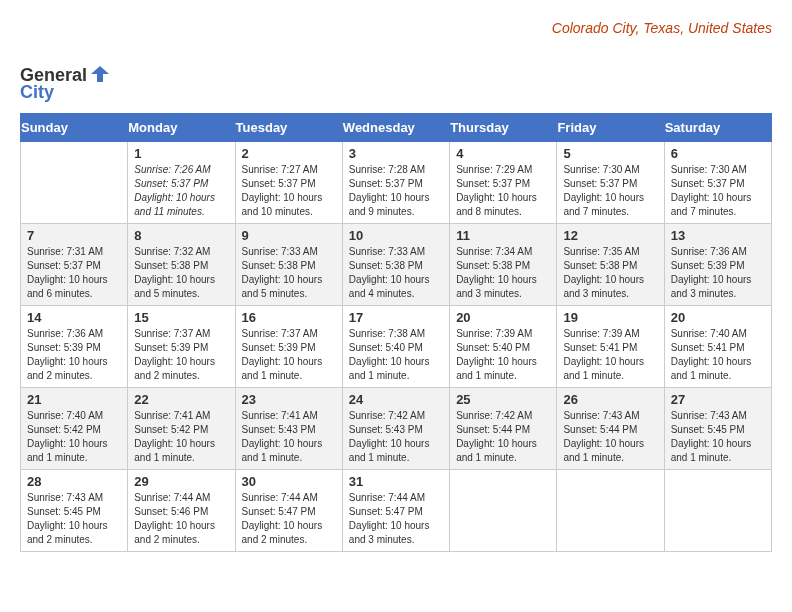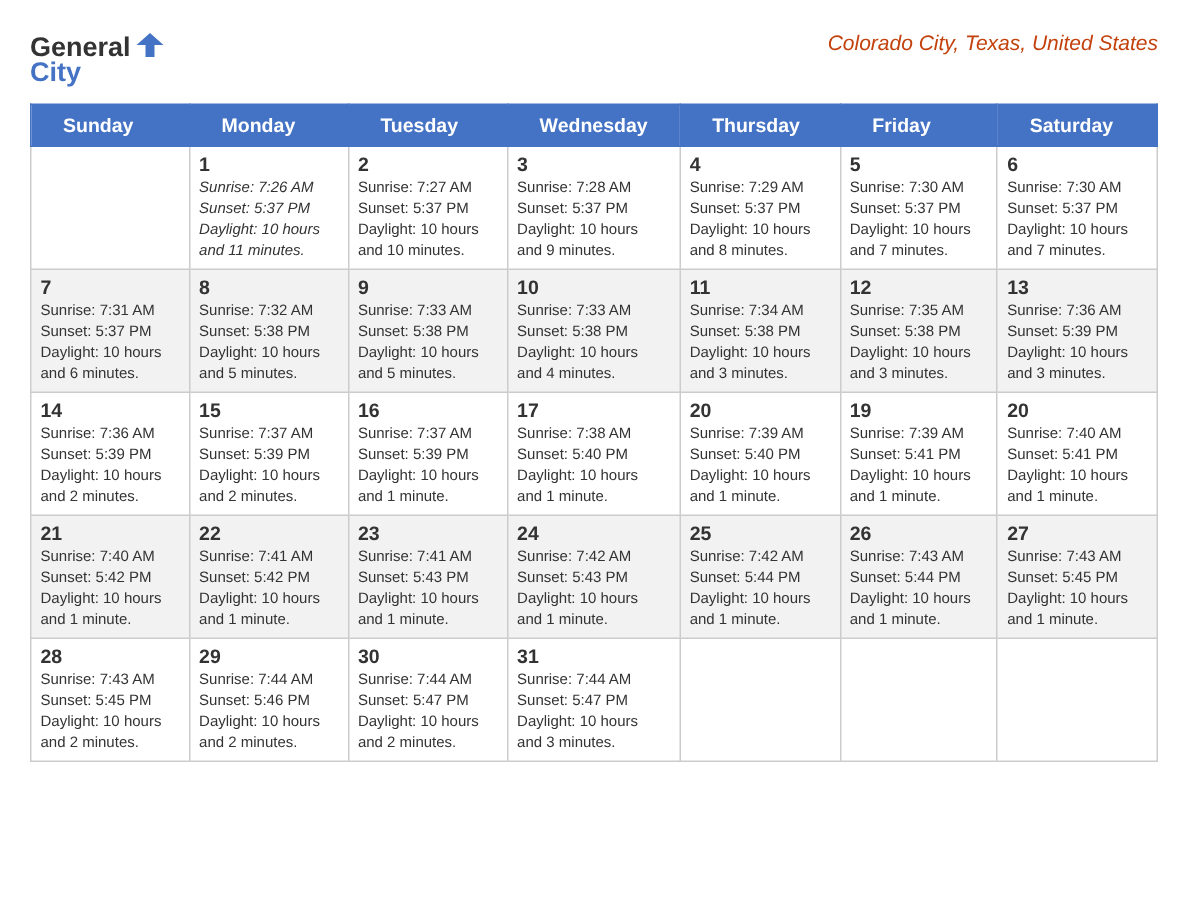--- a/index.html
+++ b/index.html
@@ -36,21 +36,21 @@
     }
     .calendar {
       width: 100%;
       border-collapse: collapse;
       border: 1px solid #ccc;
     }
     .calendar th {
       background-color: #4472c4;
       color: #fff;
       text-align: left;
-      padding: 6px 21px;
+      padding: 6px 0;
       font-size: 13px;
       border: 1px solid #4472c4;
     }
     .calendar td {
       vertical-align: top;
       border: 1px solid #ccc;
       padding: 4px 6px;
       width: calc(100% / 7);
       min-height: 80px;
     }
@@ -72,21 +72,21 @@
     tr:nth-child(odd) td { background-color: #fff; }
     tr:nth-child(even) td { background-color: #f2f2f2; }
     
     thead tr th { background-color: #4472c4 !important; }
   </style>
 </head>
 <body>
 
 <div class="header-area">
   <div class="logo">
-    <div style="display:flex; align-items:center; gap:2px;">
+    <div style="display:flex; align-items:center; gap:2px;margin-top:44px;">
       <span style="font-size:18px; font-weight:bold; color:#333;">General</span>
       <svg width="22" height="22" viewBox="0 0 22 22">
         <polygon points="11,2 20,10 14,10 14,18 8,18 8,10 2,10" fill="#4472c4"></polygon>
       </svg>
     </div>
     <span style="font-size:18px; font-weight:bold; color:#4472c4; margin-top:-4px;">City</span>
   </div>
   <div class="title-area">
     <div class="location-title">Colorado City, Texas, United States</div>
   </div>

